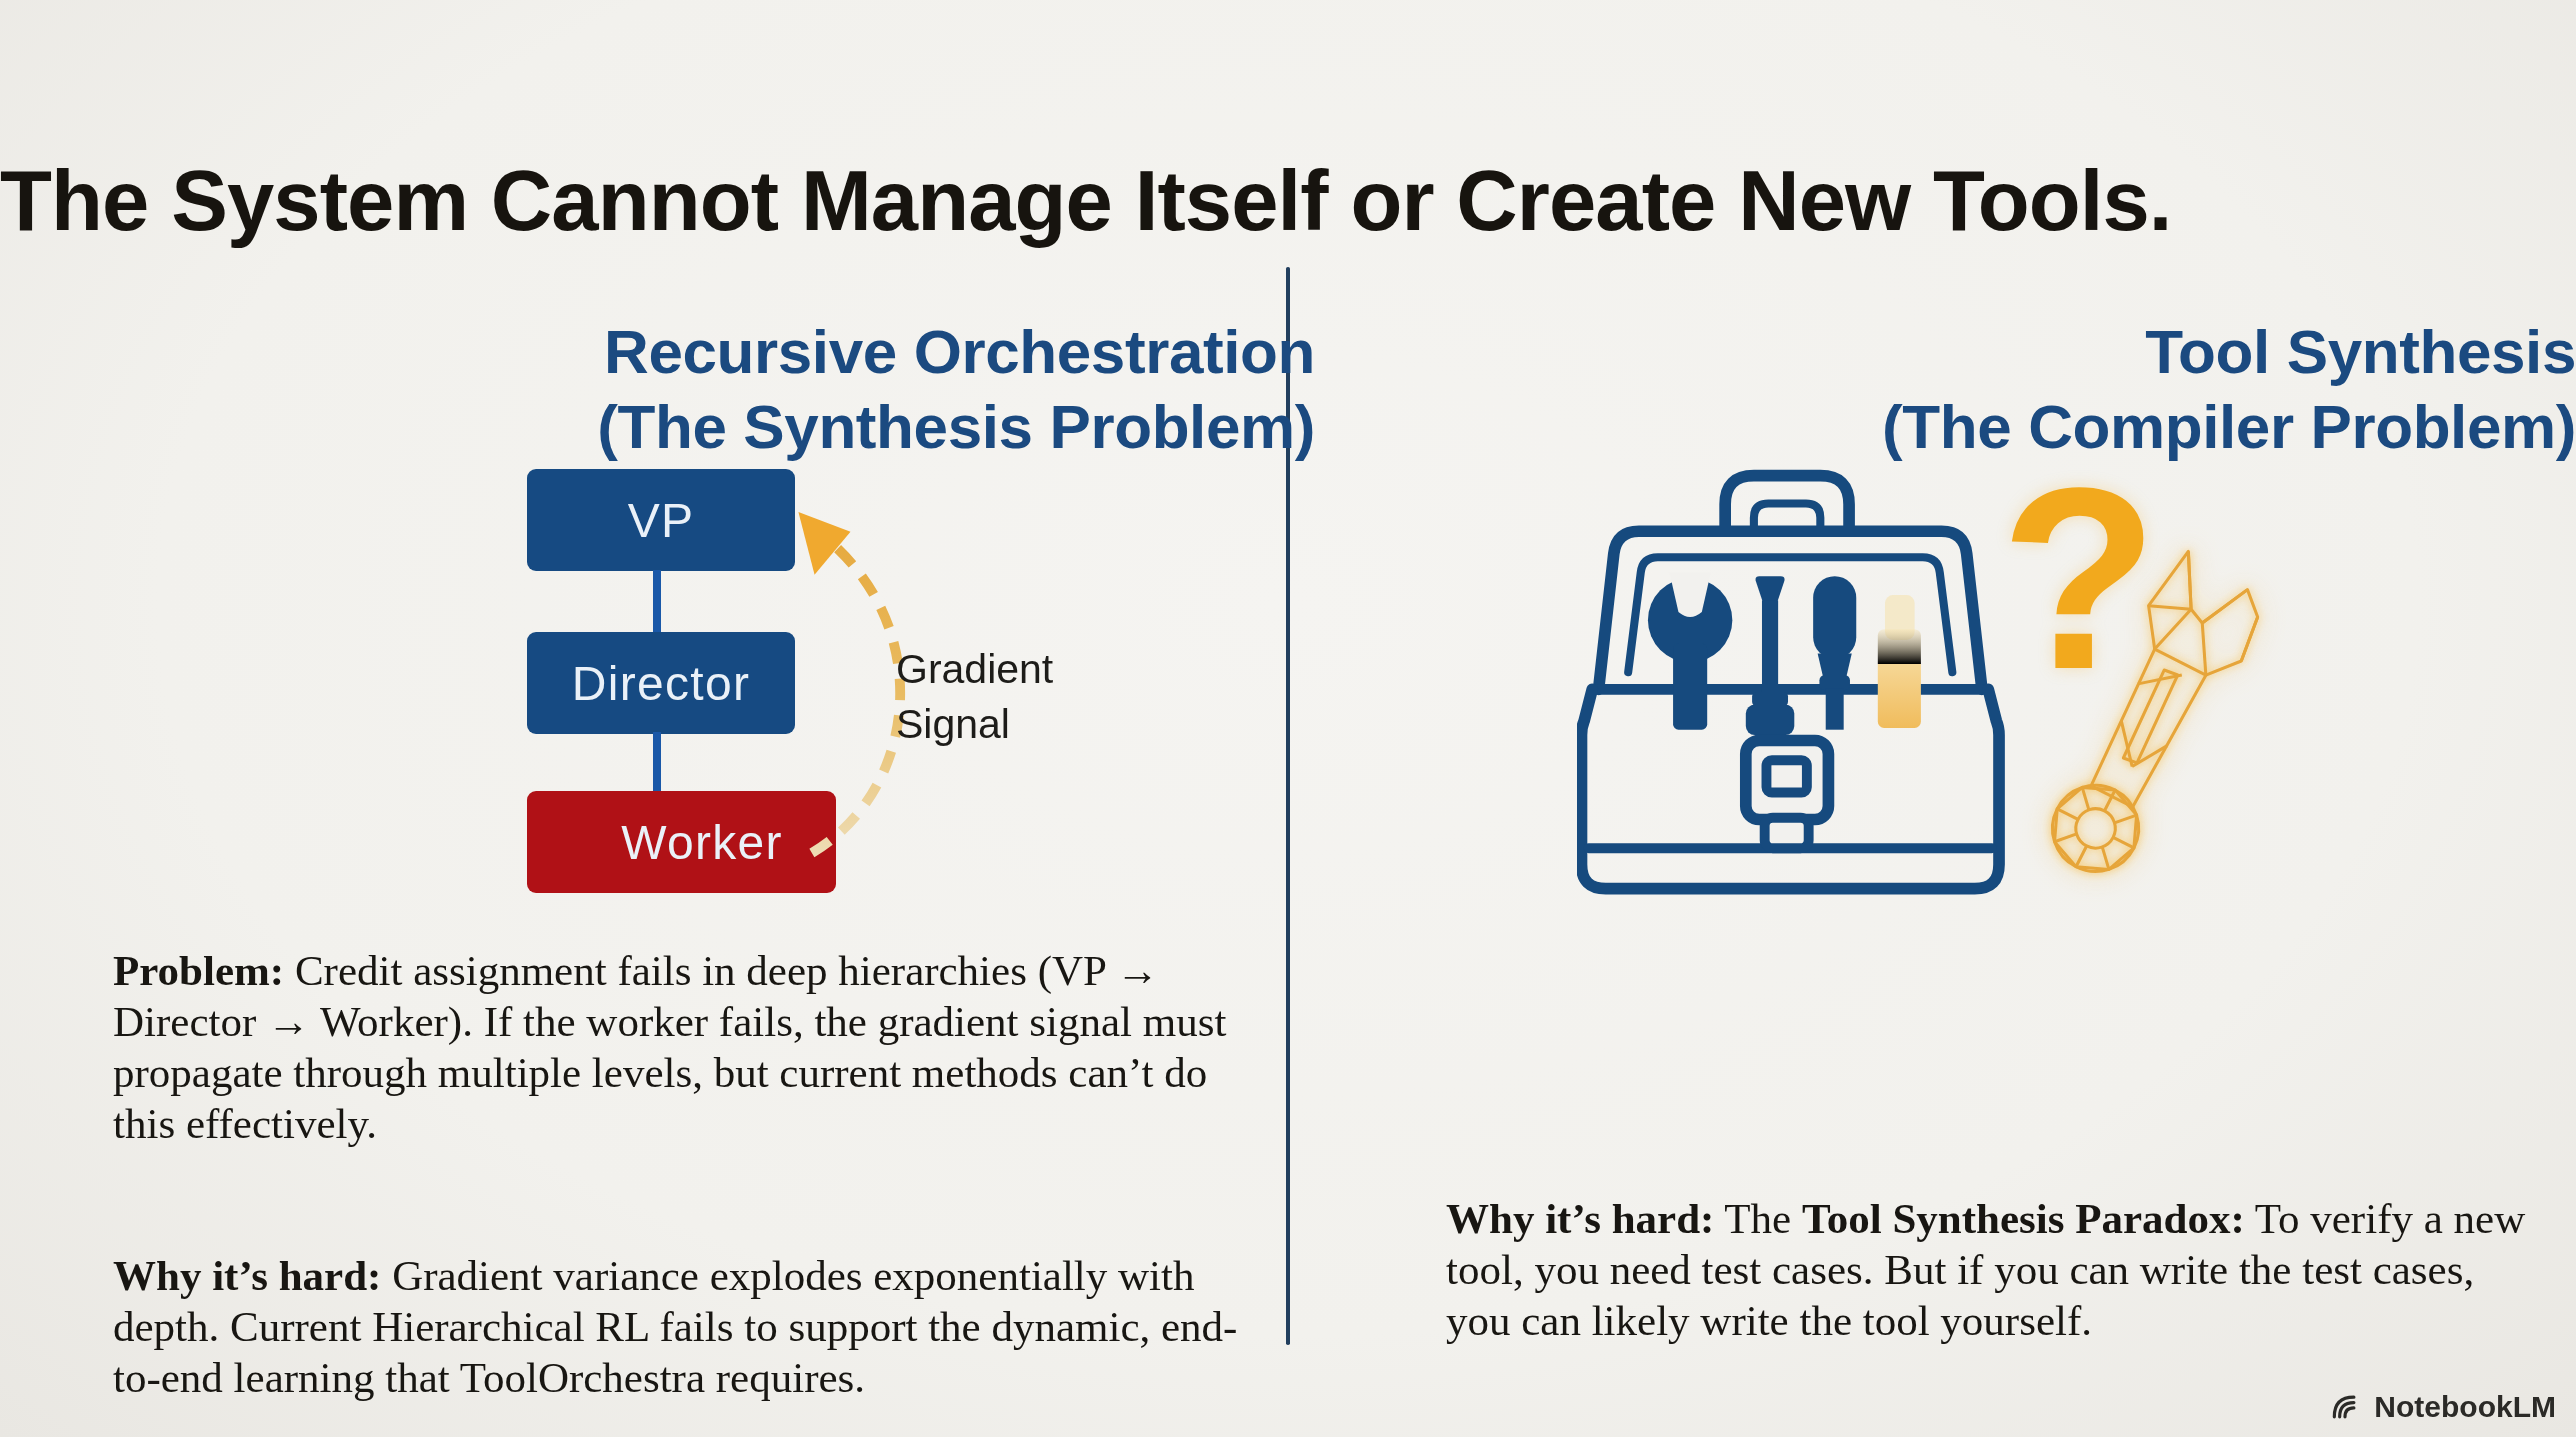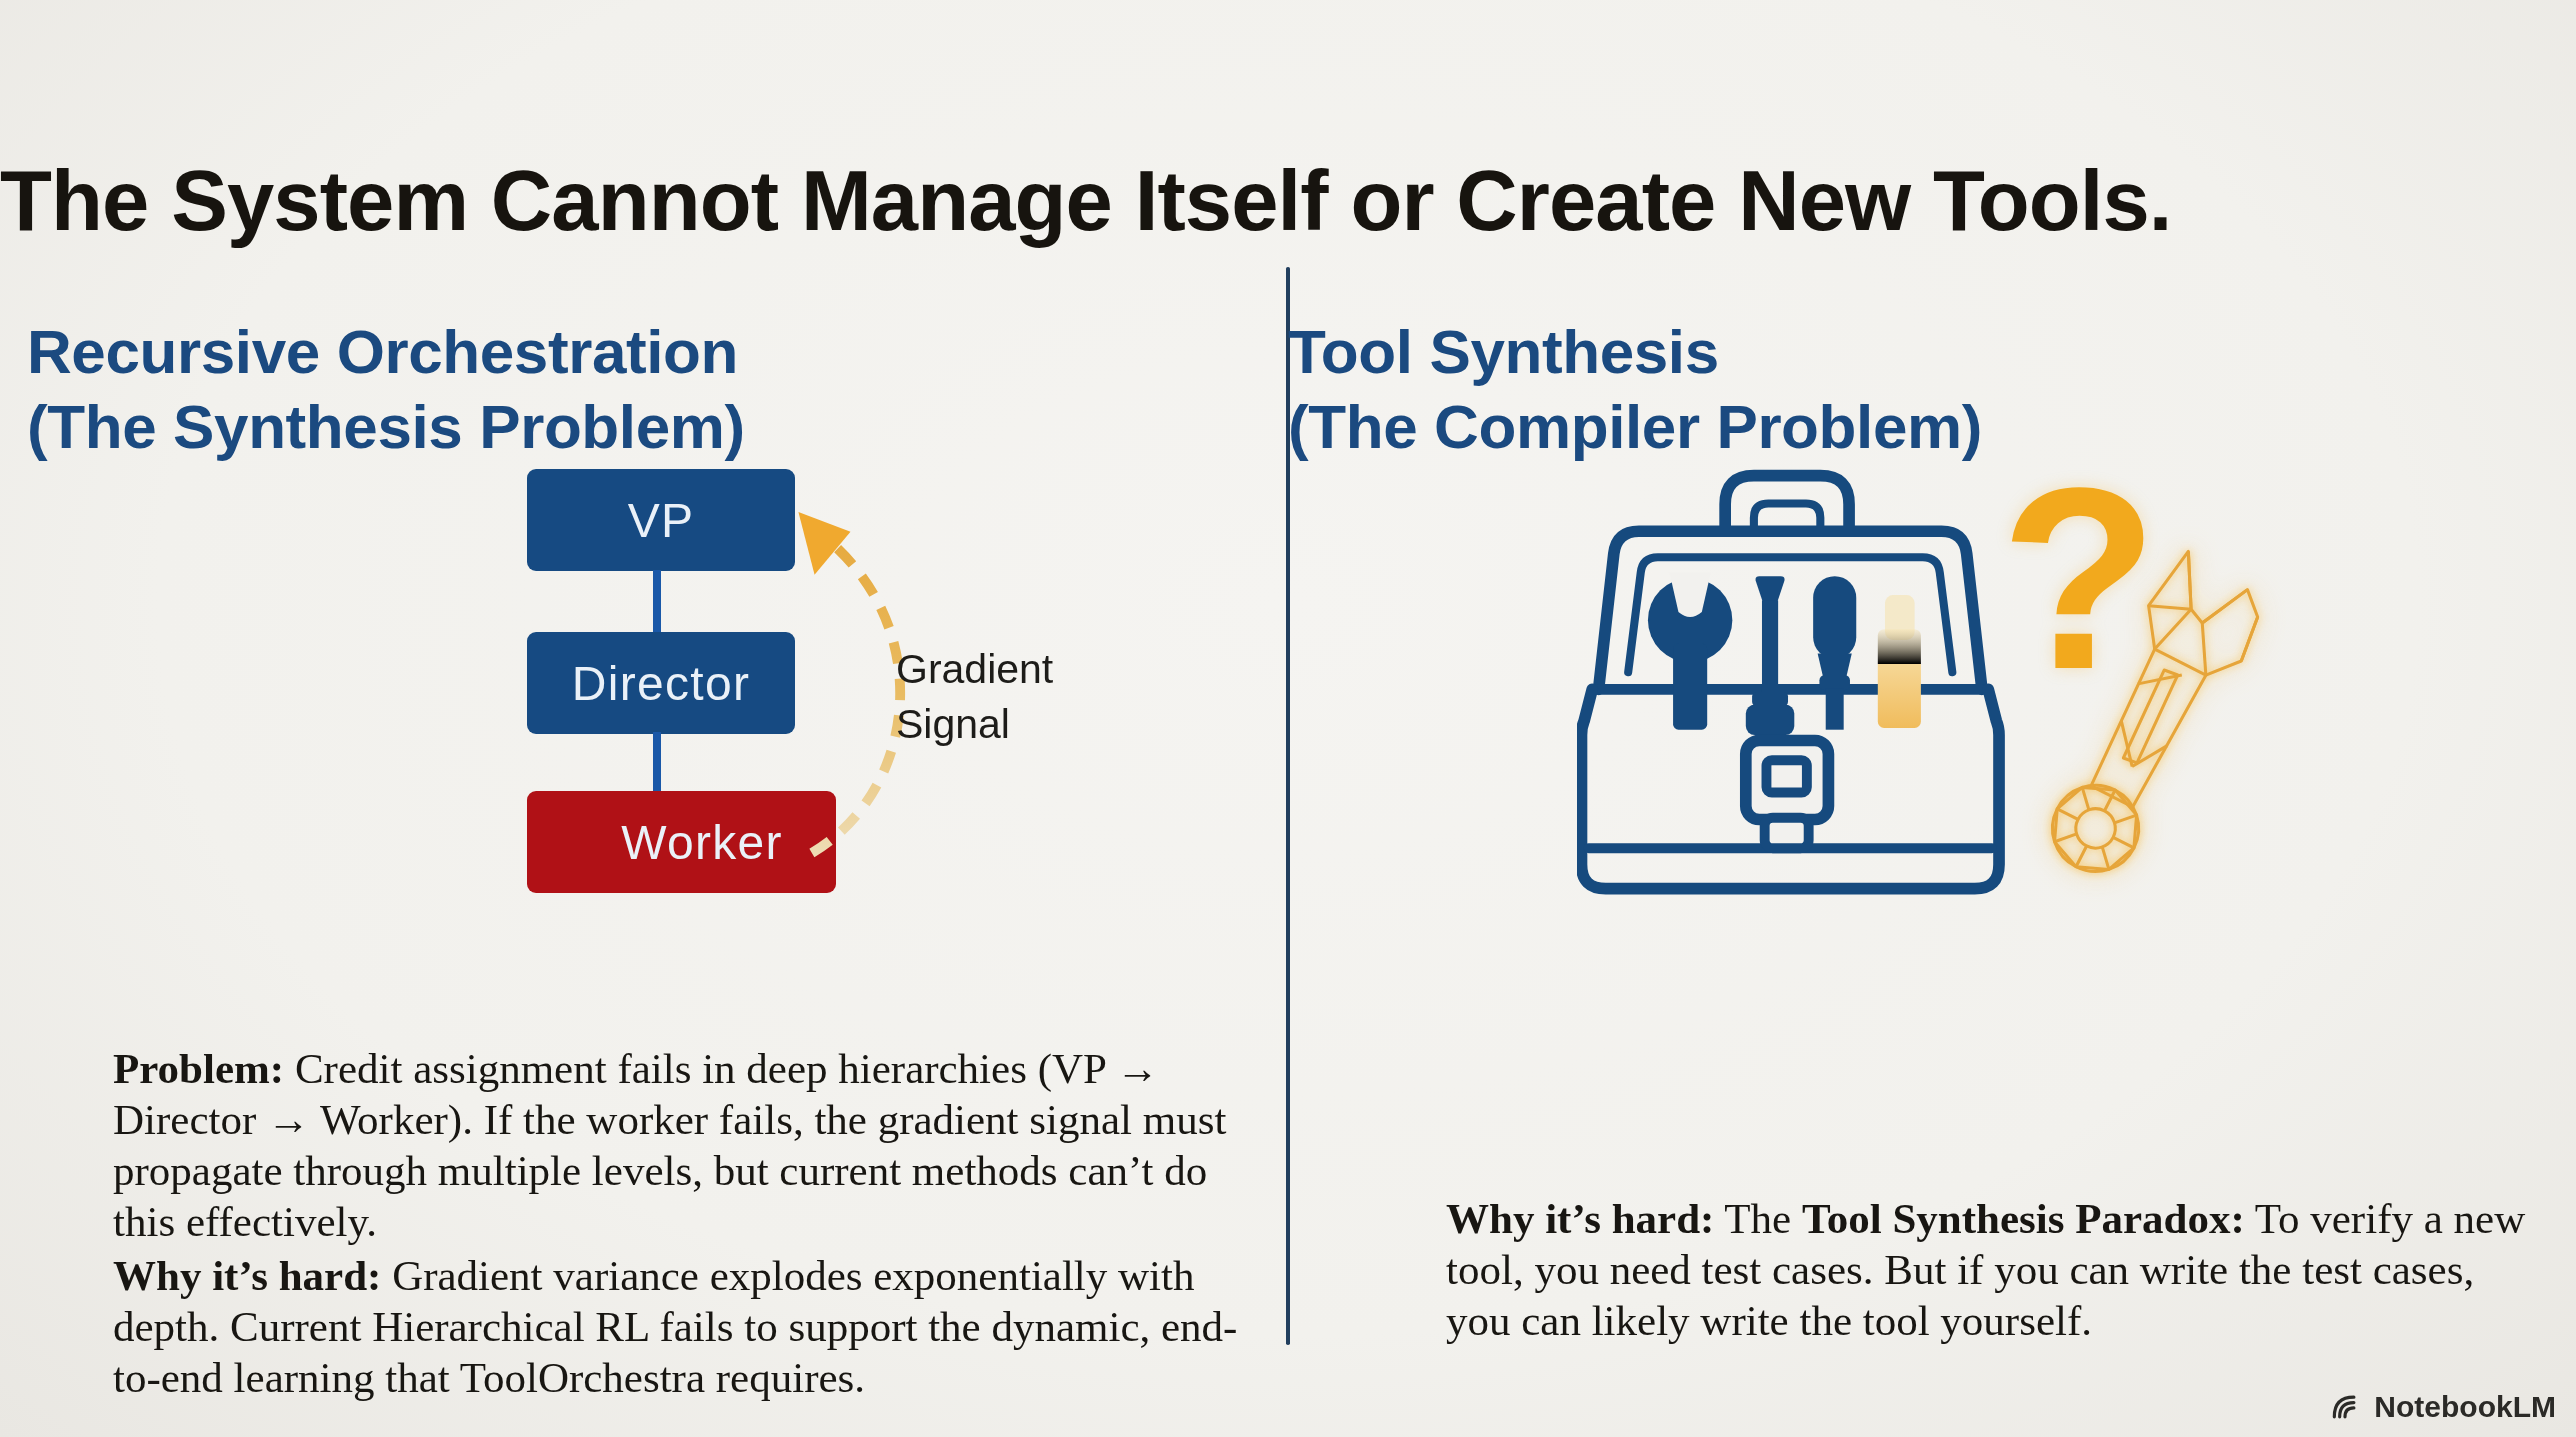--- a/index.html
+++ b/index.html
@@ -11,21 +11,21 @@
   .title{
     position:absolute;top:95px;left:0;width:100%;
     font-size:85px;font-weight:700;letter-spacing:-0.9px;color:var(--title,#17140f);
     white-space:nowrap;
   }
   .divider{
     position:absolute;left:1286px;top:267px;width:3.6px;height:1078px;
     background:var(--divider,#223f5e);border-radius:1.8px;
   }
   .col-heading{
-    position:absolute;top:263px;text-align:left;font-weight:700;
+    position:absolute;top:263px;text-align:right;font-weight:700;
     font-size:62px;line-height:75px;letter-spacing:-0.4px;color:var(--heading,#1b4a80);
   }
   .col-heading.left{left:27px;width:1288px;}
   .col-heading.right{left:1288px;width:1288px;}
   .node{
     position:absolute;left:527px;width:268px;height:102px;border-radius:9px;
     display:flex;align-items:center;justify-content:center;
     font-size:48px;letter-spacing:1.3px;color:var(--node_text,#eaf1f8);
     background:var(--node_blue,#164a82);
   }
@@ -38,21 +38,21 @@
   .arc-svg{position:absolute;left:764px;top:485px;width:234px;height:395px;}
   .arrow-label{
     position:absolute;left:896px;top:642px;
     font-size:41px;line-height:55px;color:var(--label_text,#1d1c19);
   }
   .body-text{
     position:absolute;font-family:"Liberation Serif","DejaVu Serif",serif;
     font-size:43px;line-height:51px;color:var(--body_text,#181612);
   }
   .body-text strong{font-weight:700;}
-  .body-text.lp{left:113px;top:1000px;width:1119px;}
+  .body-text.lp{left:113px;top:902px;width:1119px;}
   .body-text.lw{left:113px;top:1207px;width:1139px;}
   .body-text.rp{left:1407px;top:949px;width:1087px;}
   .body-text.rw{left:1446px;top:1150px;width:1103px;}
   .toolbox-svg{position:absolute;left:1577px;top:463px;width:431px;height:449px;}
   .qmark{
     position:absolute;left:2000px;top:449px;font-size:259px;font-weight:700;
     line-height:1;color:var(--question_amber,#f2a91d);
     text-shadow:0 0 16px rgba(244,186,73,0.35);
   }
   .wire-wrench{

